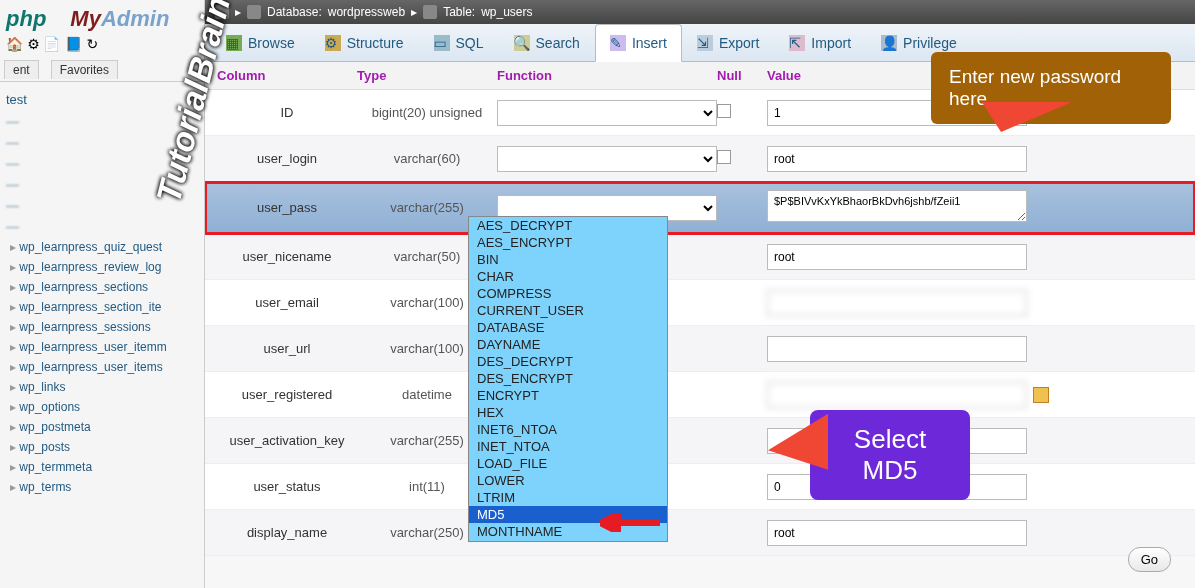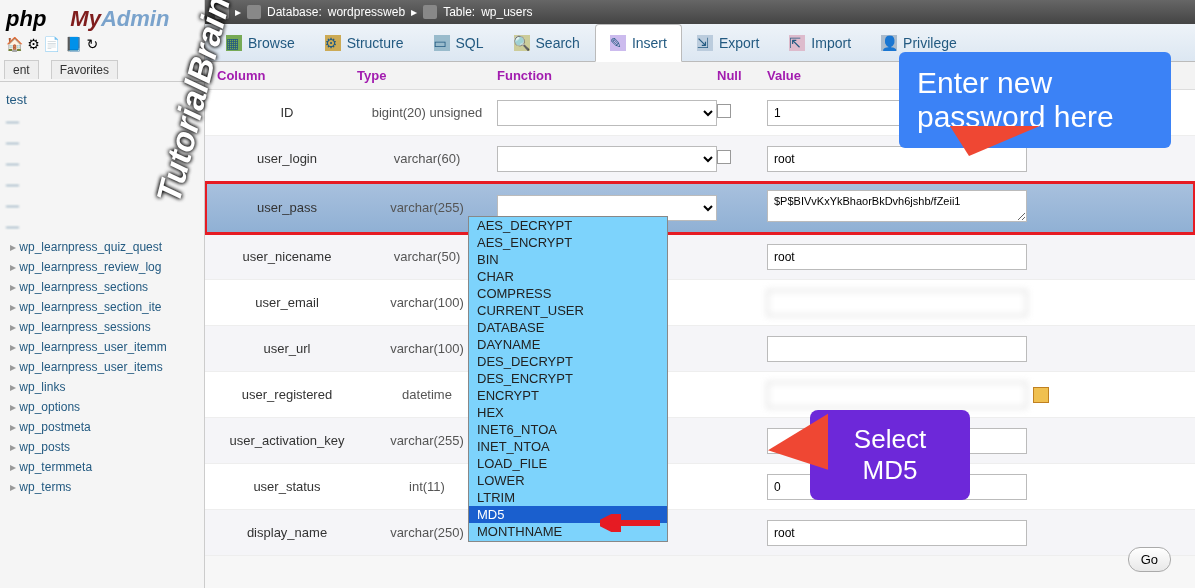--- a/index.html
+++ b/index.html
@@ -1,20 +1,20 @@
 <!DOCTYPE html>
 <html><head>
 <meta charset="utf-8">
 <style>
 * { margin:0; padding:0; box-sizing:border-box; font-family:sans-serif; }
 body { background:#fff; width:1195px; height:588px; overflow:hidden; position:relative; }
 .container { display:flex; width:100%; height:100%; position:relative; }
 .sidebar { width:205px; background:#f5f5f5; border-right:1px solid #ccc; padding:4px 0; filter:blur(0.3px); }
 .logo { padding:2px 6px; font-size:22px; font-weight:bold; font-style:italic; }
-.logo .php { color:#000000; }
+.logo .php { color:#0f766e; }
 .logo .my { color:#7f1d1d;padding-left:24px; }
 .logo .admin { color:#7aa3cc; }
 .logo-icons { padding:2px 6px; font-size:14px; }
 .sidetabs { display:flex; gap:12px; padding:2px 4px; border-bottom:1px solid #ccc; margin-top:4px; }
 .sidetabs span { background:#eee; border:1px solid #ccc; border-bottom:none; padding:2px 8px; font-size:12px; color:#333; cursor:pointer; }
 .tree { padding:6px 4px; font-size:13px; color:#235a81; }
 .tree-item { padding:3px 2px; white-space:nowrap; overflow:hidden; text-overflow:ellipsis; cursor:pointer; filter:blur(1px); opacity:.7; }
 .tree-item.db { font-weight:normal; filter:none; opacity:1; padding:4px 2px; color:#235a81; }
 .tree-item.tbl { padding-left:6px; filter:none; opacity:1; font-size:12px; color:#235a81; }
 .tree-item.tbl::before { content:"▸ "; color:#999; }
@@ -35,21 +35,21 @@
 .row input[type=text] { width:260px; height:26px; border:1px solid #bbb; padding:0 6px; font-size:12px; }
 .row textarea { width:260px; height:32px; border:1px solid #bbb; padding:4px 6px; font-size:11px; resize:both; }
 .row .checkbox { width:14px; height:14px; border:1px solid #999; background:#fff; display:inline-block; }
 .highlight-row { outline:3px solid #e61b23; outline-offset:-2px; background:linear-gradient(#a9c1de,#8fb0d4) !important; }
 .dropdown-open { position:absolute; left:468px; top:216px; width:200px; height:326px; background:#7dd3fc; border:1px solid #888; overflow-y:auto; font-size:13px; z-index:5; }
 .dropdown-open .opt { padding:1px 8px; color:#222; cursor:pointer; white-space:nowrap; }
 .dropdown-open .opt.sel { background:#1a5fce; color:#fff; }
 .dropdown-open::-webkit-scrollbar { width:14px; }
 .dropdown-open::-webkit-scrollbar-thumb { background:#bbb; }
 .go-btn { position:absolute; right:24px; bottom:16px; padding:4px 12px; background:linear-gradient(#fff,#e8e8e8); border:1px solid #aaa; border-radius:12px; font-size:13px; cursor:pointer; }
-.callout1 { position:absolute; right:24px; top:52px; width:272px; background:#3b82f6; color:#fff; font-size:30px; padding:14px 18px; border-radius:6px; z-index:10; }
+.callout1 { position:absolute; right:24px; top:52px; width:240px; background:#a16207; color:#fff; font-size:19px; padding:14px 18px; border-radius:6px; z-index:10; }
 .callout1::after { content:""; position:absolute; left:40px; bottom:-38px; border:30px solid transparent; border-top-color:#ef4733; border-right-width:60px; transform:skewX(-20deg); }
 .callout2 { position:absolute; left:810px; top:410px; width:160px; background:#6d28d9; color:#fff; font-size:26px; padding:14px 22px; border-radius:8px; text-align:center; z-index:10; }
 .callout2::before { content:""; position:absolute; left:-70px; top:10px; border:28px solid transparent; border-right-color:#ef4733; border-right-width:60px; transform:skewY(-8deg); }
 .redarrow { position:absolute; left:600px; top:514px; width:60px; height:18px; z-index:20; }
 .redarrow svg { width:100%; height:100%; }
 .watermark { position:absolute; left:88px; top:80px; transform:rotate(-76deg); transform-origin:center; font-size:34px; font-style:italic; font-weight:bold; color:#fff; text-shadow:0 0 4px #000,0 0 4px #000; z-index:30; pointer-events:none; white-space:nowrap; }
 .blurval { filter:blur(3px); color:#bbb; }
 .cal-icon { display:inline-block; width:16px; height:16px; background:#f0c050; border:1px solid #c08020; margin-left:6px; vertical-align:middle; }
 </style>
 </head>

